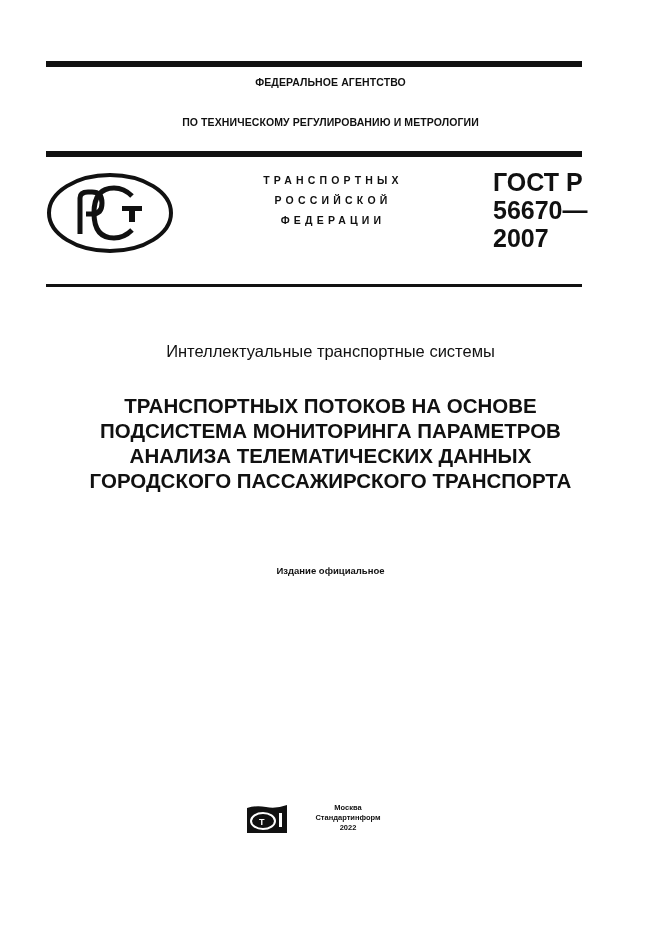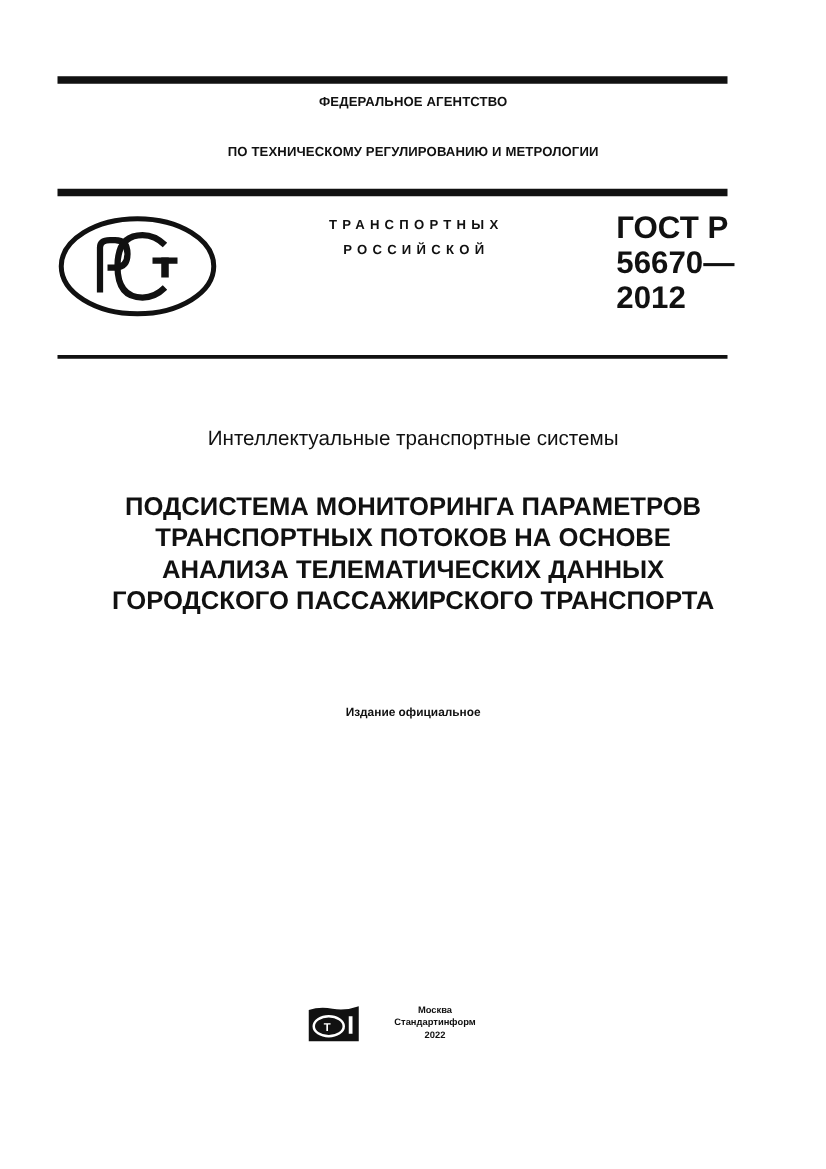--- a/index.html
+++ b/index.html
@@ -44,35 +44,36 @@
 
   <path d="M86 24 Q78 16 68 16 Q48 16 48 41 Q48 66 68 66 Q78 66 86 58" fill="none" stroke="#111" stroke-width="5"></path>
 
   <rect x="76" y="34" width="20" height="5" fill="#111"></rect>
   <rect x="83" y="34" width="6" height="16" fill="#111"></rect>
 </svg>
 
 <div class="std-block">
   <div>ТРАНСПОРТНЫХ</div>
   <div>РОССИЙСКОЙ</div>
+  <div>ФЕДЕРАЦИИ</div>
 </div>
 
 <div class="gost">
   <div>ГОСТ Р</div>
   <div>56670—</div>
-  <div>2012</div>
+  <div>2007</div>
 </div>
 
 <div class="rule rule-3"></div>
 
 <div class="subject">Интеллектуальные транспортные системы</div>
 
 <div class="title">
+  <div>ТРАНСПОРТНЫХ ПОТОКОВ НА ОСНОВЕ</div>
   <div>ПОДСИСТЕМА МОНИТОРИНГА ПАРАМЕТРОВ</div>
-  <div>ТРАНСПОРТНЫХ ПОТОКОВ НА ОСНОВЕ</div>
   <div>АНАЛИЗА ТЕЛЕМАТИЧЕСКИХ ДАННЫХ</div>
   <div>ГОРОДСКОГО ПАССАЖИРСКОГО ТРАНСПОРТА</div>
 </div>
 
 <div class="edition">Издание официальное</div>
 
 <svg class="pub-logo" viewBox="0 0 42 30">
   <path d="M1 4 Q10 1 20 3 Q30 5 41 1 V29 H1 Z" fill="#111"></path>
   <ellipse cx="17" cy="17" rx="12" ry="8" fill="none" stroke="#fff" stroke-width="2"></ellipse>
   <text x="13" y="21" font-family="Liberation Sans, sans-serif" font-size="9" font-weight="bold" fill="#fff">Т</text>

